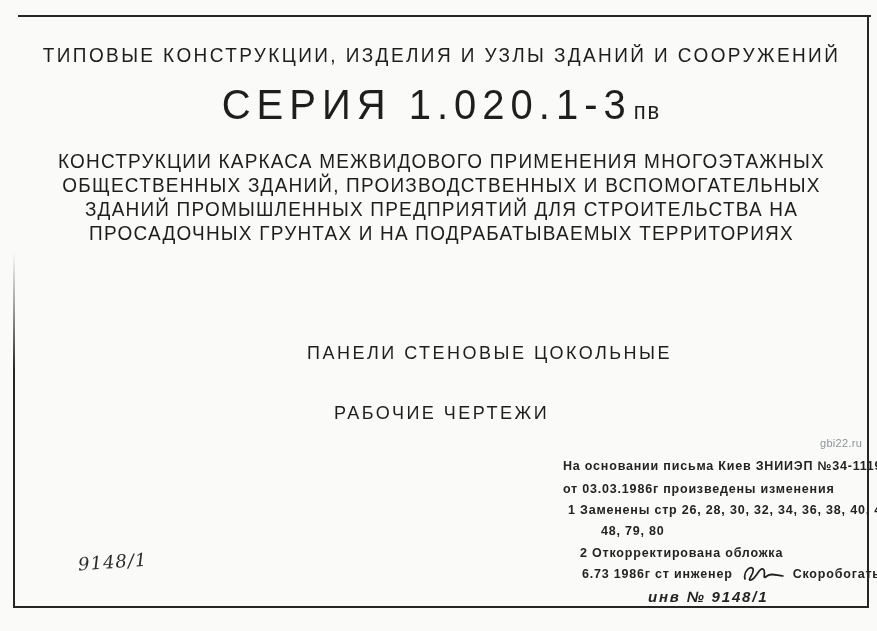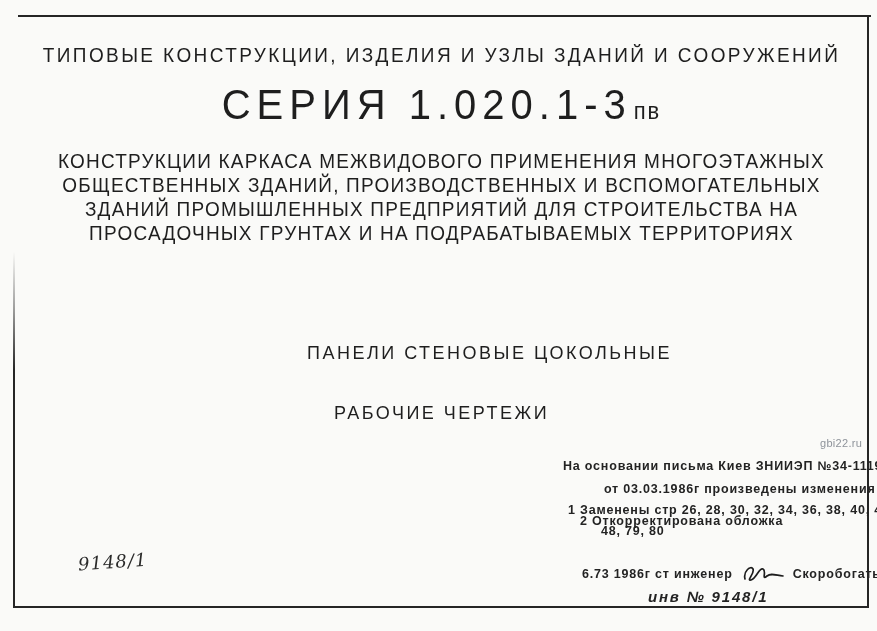--- a/index.html
+++ b/index.html
@@ -102,24 +102,24 @@
   
   .note-line {
     position: absolute;
     font-size: 12.5px;
     font-weight: bold;
     letter-spacing: 0.8px;
     white-space: nowrap;
     color: #232323;
   }
   .note-1 { left: 563px; top: 459px; }
-  .note-2 { left: 563px; top: 482px; margin-left: 41px; }
+  .note-2 { left: 563px; top: 482px; }
   .note-3 { left: 568px; top: 503px; }
   .note-4 { left: 601px; top: 524px; }
-  .note-5 { left: 580px; top: 514px; }
+  .note-5 { left: 580px; top: 546px; }
   .note-6 { left: 582px; top: 563px; display: flex; align-items: center; gap: 5px; }
   .inventory {
     left: 648px;
     top: 588px;
     font-size: 15px;
     letter-spacing: 1.8px;
     font-style: italic;
   }
   .signature-svg { display: inline-block; margin: 0 2px -4px 2px; }
 

